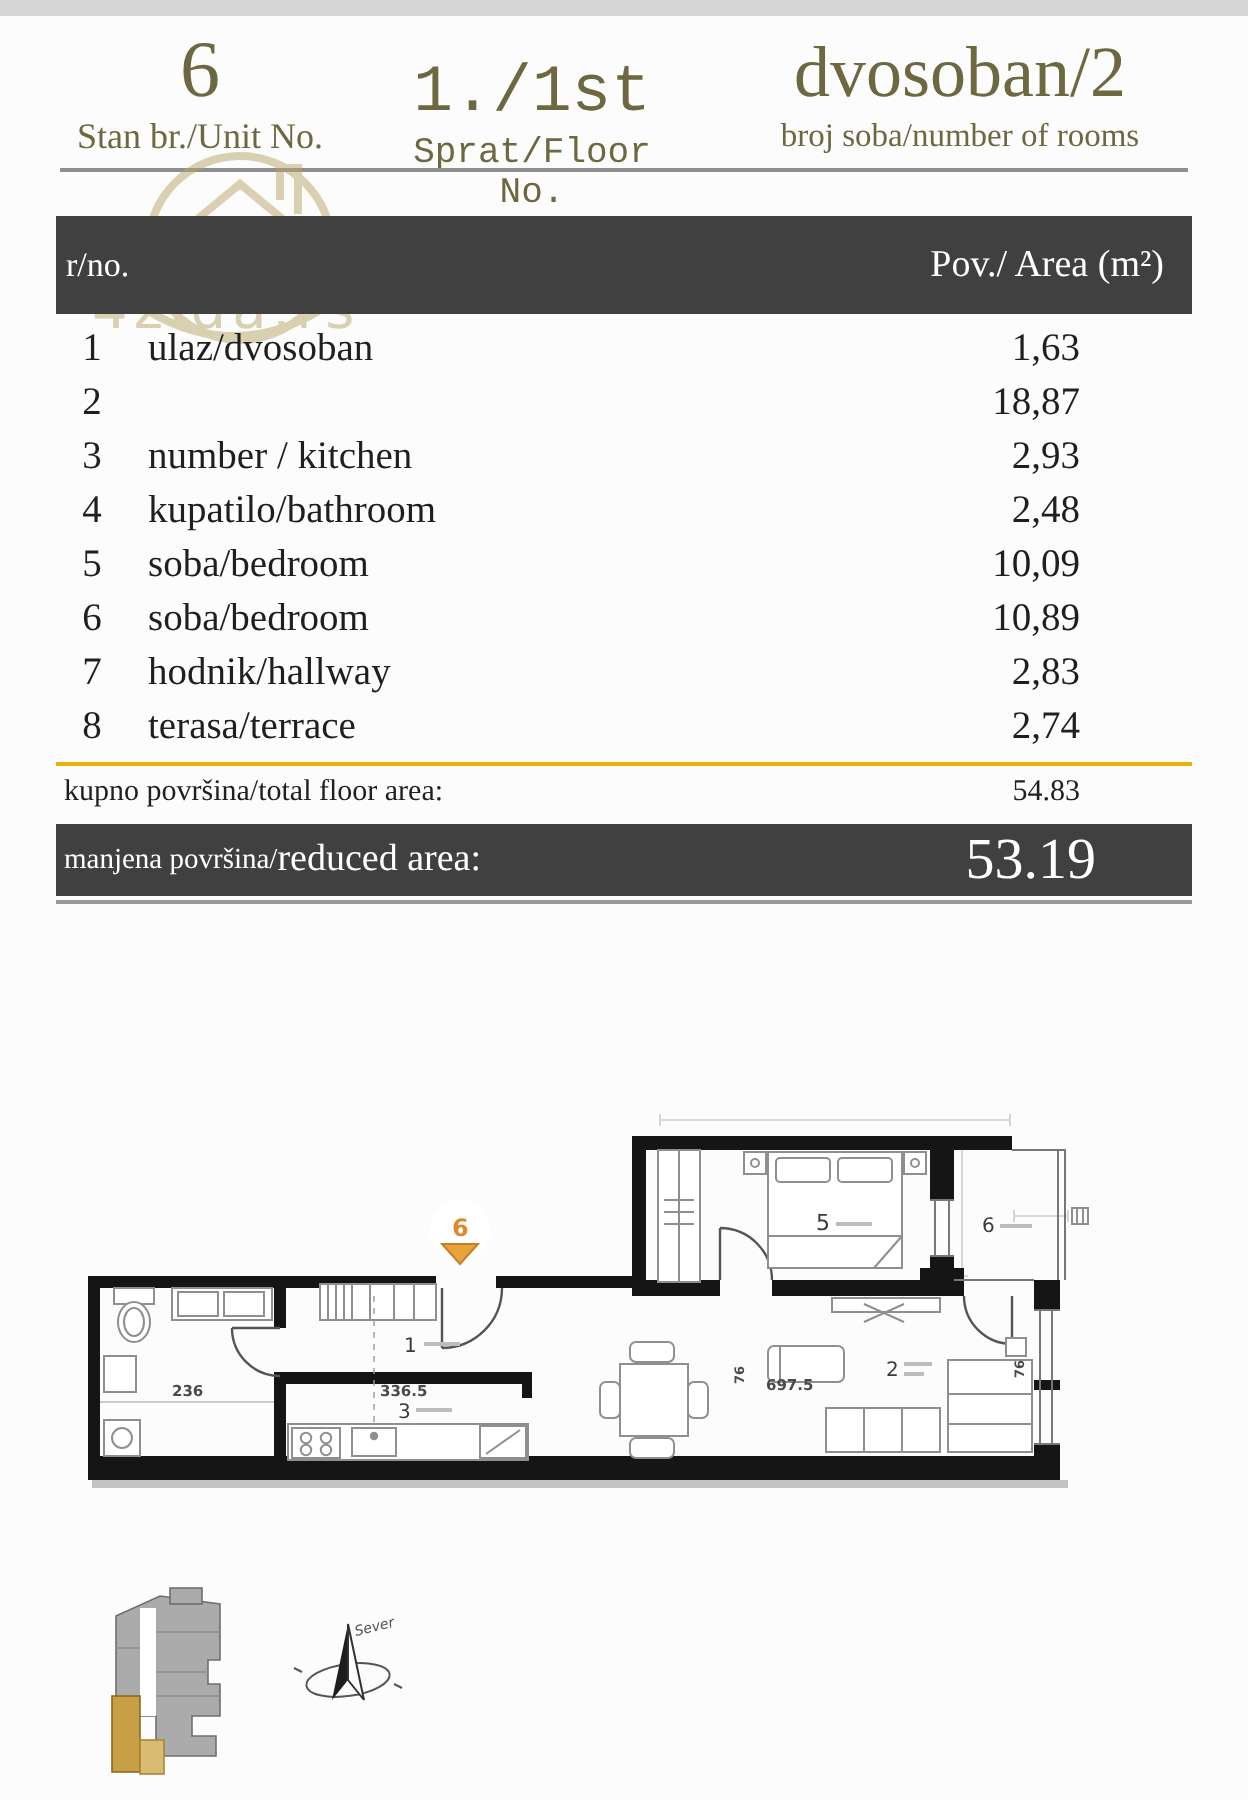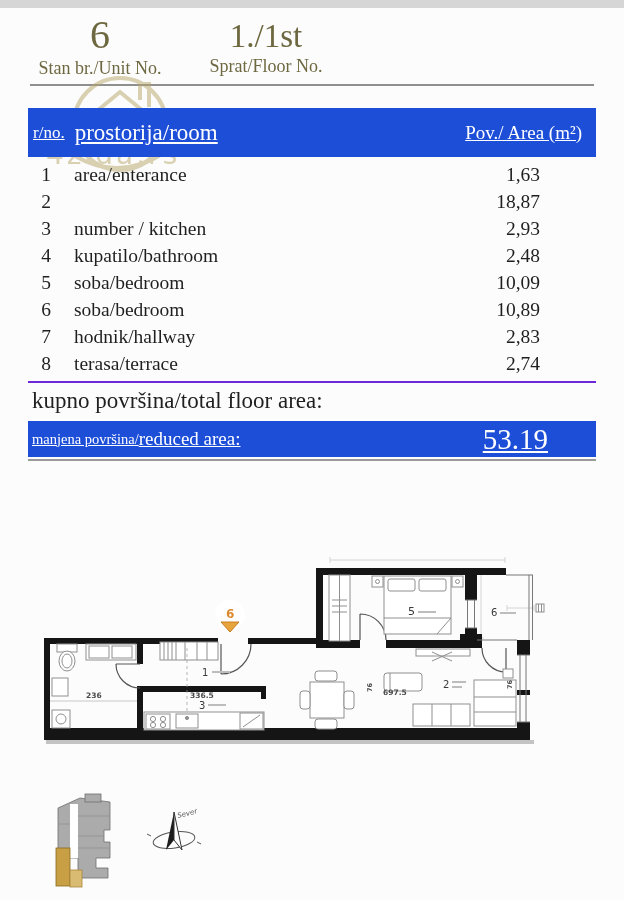--- a/index.html
+++ b/index.html
@@ -7,42 +7,42 @@
         font-family:"Liberation Serif","DejaVu Serif",serif;overflow:hidden;}
   .topstrip{position:absolute;top:0;left:0;right:0;height:8px;background:#d6d6d6;}
 
   
   .hcol{position:absolute;text-align:center;color:#6e6840;}
   .hcol .big{display:block;line-height:1.05;}
   .hcol .small{display:block;margin-top:2px;}
   .hcol1{left:24px;top:14px;width:152px;}
   .hcol1 .big{font-size:40px;}
   .hcol1 .small{font-size:18px;}
-  .hcol2{left:196px;top:19px;width:140px;}
+  .hcol2{left:196px;top:30px;width:140px;font-family:Liberation Mono, monospace;}
   .hcol2 .big{font-size:33px;}
   .hcol2 .small{font-size:18px;}
   .hcol3{left:352px;top:18px;width:256px;}
   .hcol3 .big{font-size:36px;}
   .hcol3 .small{font-size:16.5px;}
   .hdr-rule{position:absolute;top:84px;left:30px;right:30px;border-top:2px solid #8f8f8f;}
 
   
   .table-wrap{position:absolute;left:28px;top:108px;width:568px;color:#1f1f1f;}
-  .gbar{background:#1d4ed8;color:#ffffff;display:flex;align-items:center;text-decoration:underline;}
+  .gbar{background:#404040;color:#ffffff;display:flex;align-items:center;}
   .gbar.head{height:49px;}
   .gbar .cno{font-size:17px;padding-left:5px;}
   .gbar .croom{font-size:23px;padding-left:10px;}
   .gbar .carea{margin-left:auto;font-size:19px;padding-right:14px;}
   .rows{padding-top:4px;}
   .trow{display:flex;align-items:flex-start;padding:2px 0;font-size:19.5px;line-height:23px;}
   .tno{width:36px;text-align:center;flex:none;}
   .tname{width:334px;padding-left:10px;}
   .tarea{margin-left:auto;text-align:right;padding-right:56px;white-space:nowrap;}
-  .total-row{display:flex;border-top:2px solid #6d28d9;margin-top:4px;padding:5px 0 6px 4px;
-             font-size:23px;}
+  .total-row{display:flex;border-top:2px solid #eab308;margin-top:4px;padding:5px 0 6px 4px;
+             font-size:15px;}
   .total-row .tval{margin-left:auto;padding-right:56px;}
   .gbar.reduced{height:36px;margin-top:1px;}
   .gbar.reduced .lsr{font-size:14.5px;padding-left:4px;}
   .gbar.reduced .len{font-size:19px;}
   .gbar.reduced .rval{margin-left:auto;font-size:29px;padding-right:48px;}
   .bottom-rule{border-top:2px solid #9a9a9a;margin-top:2px;}
 
   
   .watermark{position:absolute;left:28px;top:60px;opacity:.5;pointer-events:none;}
 
@@ -57,47 +57,50 @@
 <div class="page">
   <div class="topstrip"></div>
 
   <div class="hcol hcol1">
     <span class="big">6</span>
     <span class="small">Stan br./Unit No.</span>
   </div>
   <div class="hcol hcol2">
     <span class="big">1./1st</span>
     <span class="small">Sprat/Floor No.</span>
+  </div>
+  <div class="hcol hcol3">
+    <span class="big">dvosoban/2</span>
+    <span class="small">broj soba/number of rooms</span>
   </div>
   <div class="hdr-rule"></div>
 
   <svg class="watermark" width="210" height="150" viewBox="0 0 210 150">
     <g stroke="#b5a668" fill="none" stroke-width="4">
       <circle cx="92" cy="64" r="46"></circle>
       <path d="M47,96 Q92,122 137,92"></path>
       <path d="M58,60 L92,32 L126,60"></path>
       <path d="M112,40 L112,24 L121,24 L121,47"></path>
       <path d="M66,60 L66,92 M118,60 L118,92"></path>
       <rect x="80" y="64" width="22" height="18"></rect>
       <path d="M80,73 L102,73"></path>
     </g>
     <text x="18" y="104" font-size="28" letter-spacing="3" fill="#b5a668" font-family="Liberation Serif, serif">4zida.rs</text>
   </svg>
 
   <div class="table-wrap">
     <div class="gbar head">
       <span class="cno">r/no.</span>
-      <span class="croom">prostorija/room</span>
       <span class="carea">Pov./ Area (m²)</span>
     </div>
 
     <div class="rows">
         <div class="trow">
           <div class="tno">1</div>
-          <div class="tname">area/enterance</div>
+          <div class="tname">ulaz/dvosoban</div>
           <div class="tarea">1,63</div>
         </div>
         <div class="trow">
           <div class="tno">2</div>
           <div class="tarea">18,87</div>
         </div>
         <div class="trow">
           <div class="tno">3</div>
           <div class="tname">number / kitchen</div>
           <div class="tarea">2,93</div>
@@ -124,20 +127,21 @@
         </div>
         <div class="trow">
           <div class="tno">8</div>
           <div class="tname">terasa/terrace</div>
           <div class="tarea">2,74</div>
         </div>
       </div>
 
     <div class="total-row">
       <span class="tlab">kupno površina/total floor area:</span>
+      <span class="tval">54.83</span>
     </div>
 
     <div class="gbar reduced">
       <span class="lsr">manjena površina/</span>
       <span class="len"> reduced area:</span>
       <span class="rval">53.19</span>
     </div>
     <div class="bottom-rule"></div>
   </div>
 

